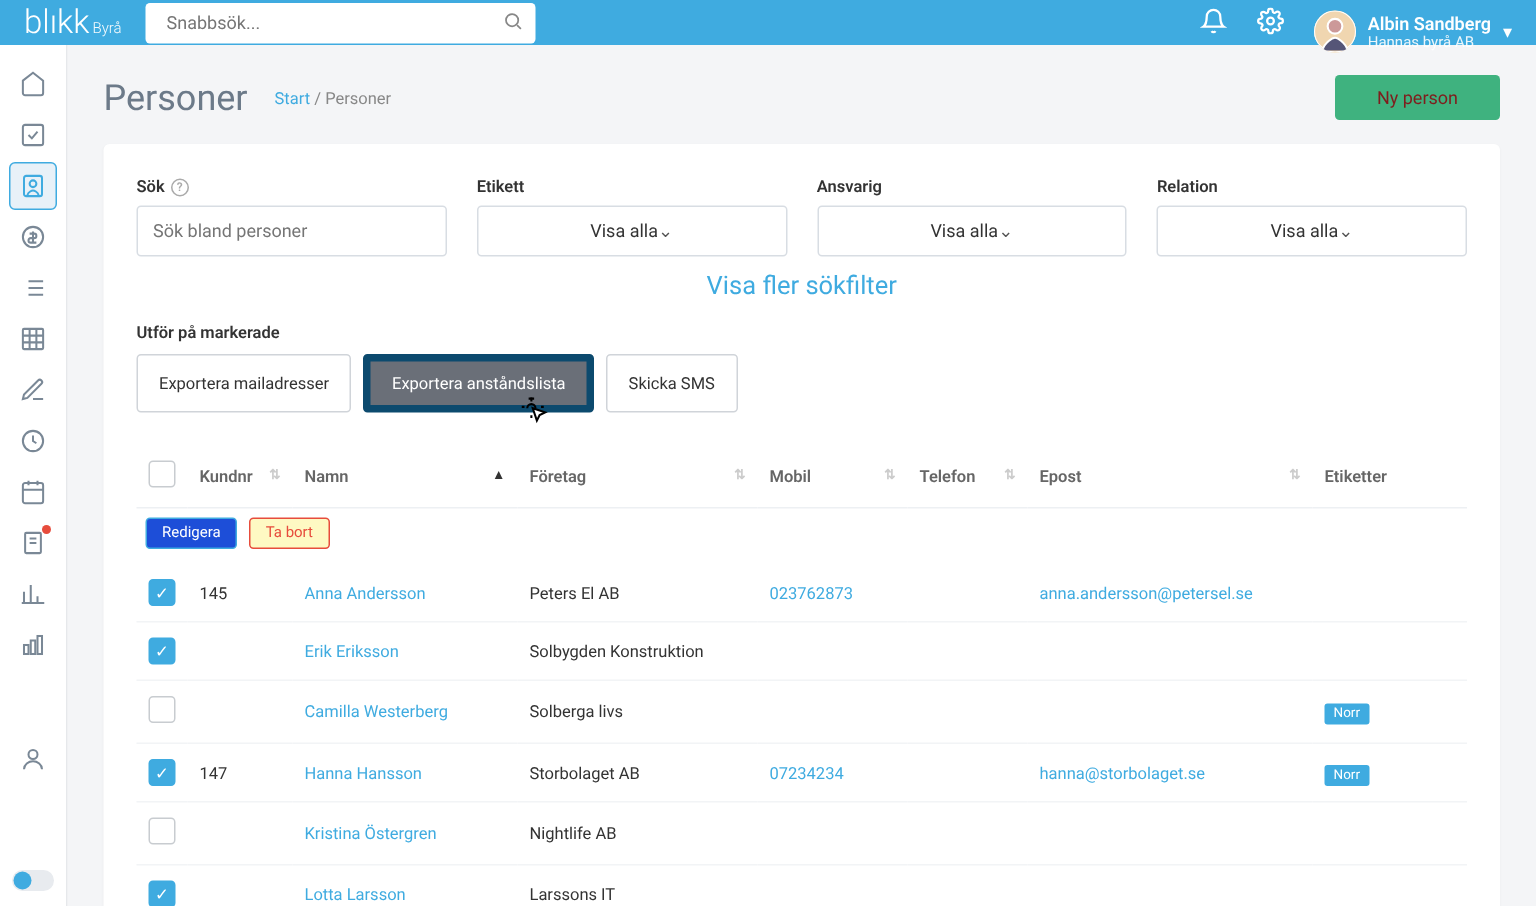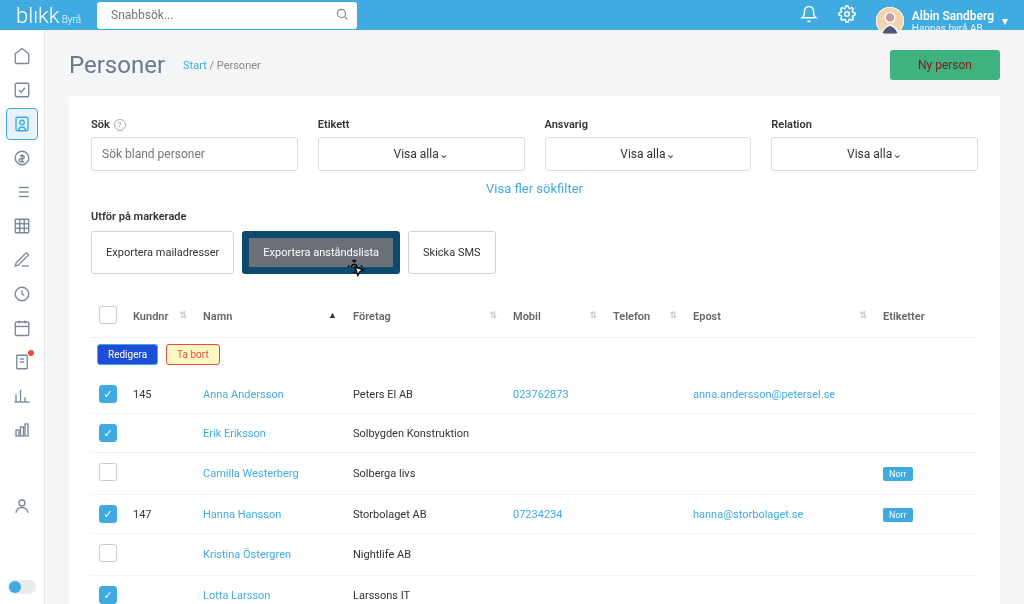--- a/index.html
+++ b/index.html
@@ -47,27 +47,27 @@
 
 .filters { display: flex; gap: 20px; margin-bottom: 10px; }
 .fcol { flex: 1; display: flex; flex-direction: column; gap: 6px; }
 .flabel { font-size: 11px; font-weight: 600; color: #333; display: flex; align-items: center; gap: 4px; }
 .help { width: 12px; height: 12px; border: 1px solid #aaa; border-radius: 50%; display: inline-flex; align-items: center; justify-content: center; font-size: 8px; color: #aaa; }
 .finput, .fselect { border: 1px solid #d8dde3; border-radius: 3px; padding: 8px 10px; font-size: 12px; background: #fff; display: flex; align-items: center; justify-content: center; height: 34px; }
 .finput input { border:0; outline:0; width: 100%; font-size: 12px; }
 .fselect .chv { color: #555; }
 
 .more-filters { text-align: center; margin-bottom: 14px; }
-.more-filters a { color: #3fabe0; font-size: 13px; text-decoration: none; }
+.more-filters a { color: #3fabe0; font-size: 17px; text-decoration: none; }
 
 
 .actions-label { font-size: 11px; font-weight: 600; margin-bottom: 8px; }
 .action-btns { display: flex; gap: 8px; margin-bottom: 22px; position: relative; }
 .btn-outline { background: #fff; border: 1px solid #d0d4d9; border-radius: 3px; padding: 8px 14px; font-size: 11px; cursor: pointer; color: #333; }
-.btn-dark { background: #6a6f78; color: #fff; border: 7px solid #0c4a6e; border-radius: 3px; padding: 8px 14px; font-size: 11px; cursor: pointer; position: relative; }
+.btn-dark { background: #6a6f78; color: #fff; border: 5px solid #0c4a6e; border-radius: 3px; padding: 8px 14px; font-size: 11px; cursor: pointer; position: relative; }
 .cursor-svg { position: absolute; left: 255px; top: 26px; width: 22px; height: 24px; pointer-events: none; }
 
 
 .tbl { width: 100%; border-collapse: collapse; font-size: 11px; }
 .tbl th { text-align: left; font-weight: 600; color: #666; padding: 10px 8px; border-bottom: 1px solid #edf0f3; position: relative; }
 .tbl th .sort { color: #ccc; font-size: 9px; float: right; }
 .tbl th .sort.active { color: #333; }
 .tbl td { padding: 10px 8px; border-bottom: 1px solid #f2f4f6; vertical-align: middle; }
 .cbox { width: 18px; height: 18px; border: 1px solid #c8ccd0; border-radius: 3px; display: inline-flex; align-items: center; justify-content: center; cursor: pointer; background: #fff; }
 .cbox.checked { background: #3fabe0; border-color: #3fabe0; }

